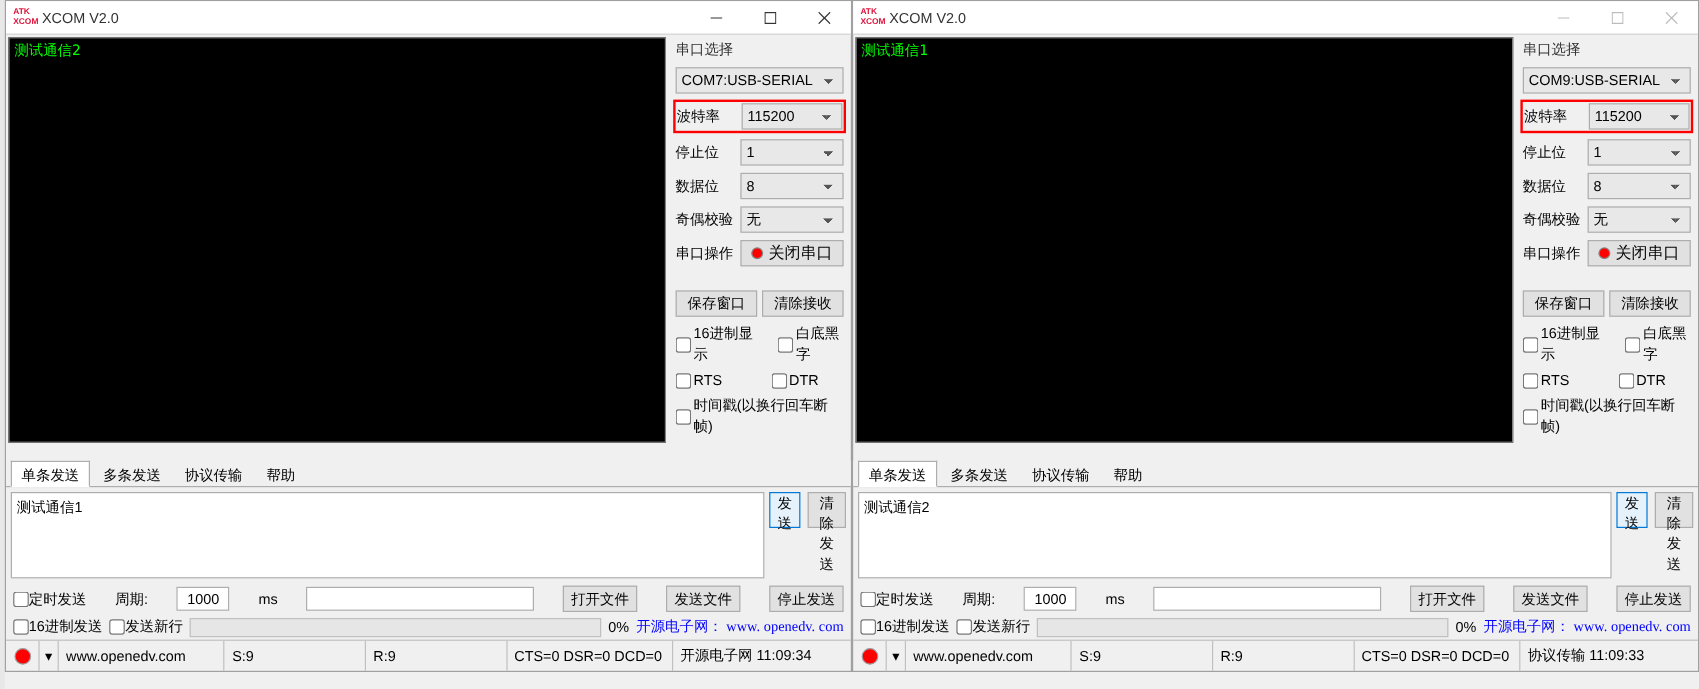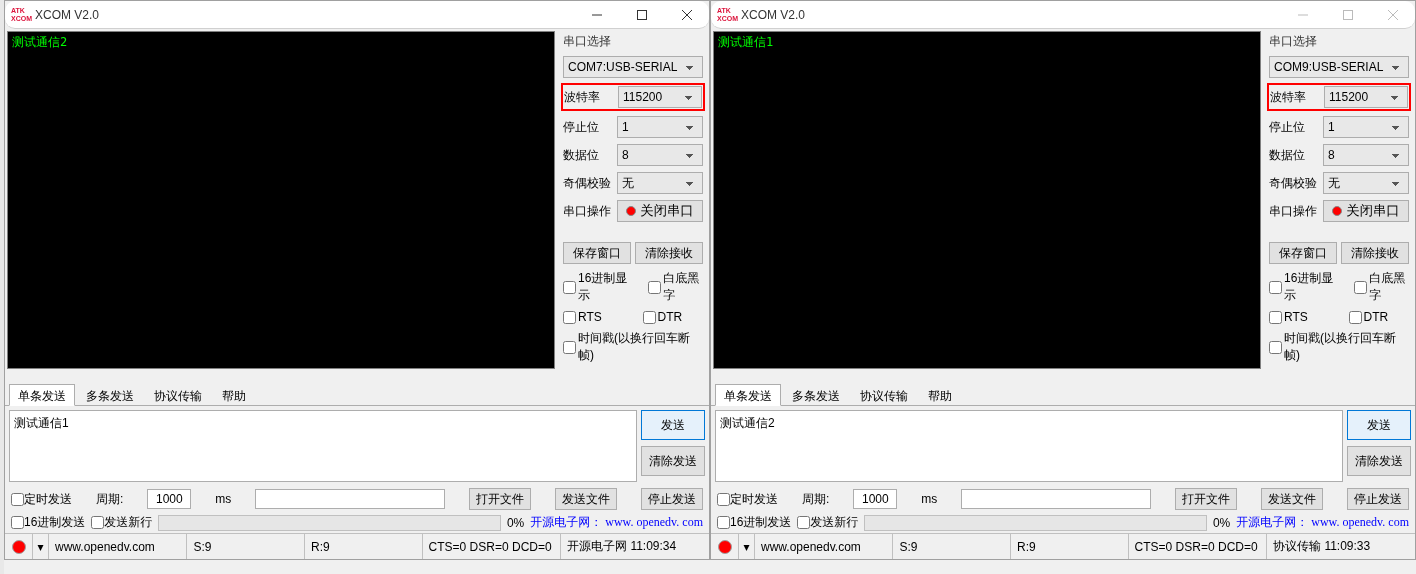--- a/index.html
+++ b/index.html
@@ -20,21 +20,20 @@
   flex-direction: column;
 }
 .left-gutter { width: 4px; background: #e8e8e8; }
 .titlebar {
   height: 28px;
   background: #ffffff;
   border-bottom: 1px solid #d0d0d0;
   display: flex;
   align-items: center;
   padding-left: 6px;
-  border-radius: 10px;
 }
 .titlebar .logo {
   width: 18px; height: 16px;
   display: flex; flex-direction: column;
   font-size: 7px; font-weight: bold; line-height: 8px;
   color: #dc143c;
   margin-right: 6px;
   font-family: Arial;
 }
 .titlebar .title { font-size: 12px; color: #333; }
@@ -138,21 +137,21 @@
 .send-textarea {
   flex: 1;
   height: 72px;
   background: #ffffff;
   border: 1px solid #adadad;
   font-size: 12px;
   padding: 4px;
   resize: none;
   font-family: inherit;
 }
-.send-btns { display: flex; flex-direction: column; gap: 6px; width: 64px; }
+.send-btns { display: flex; flex-direction: row; gap: 6px; width: 64px; }
 .send-btns .btn { height: 30px; }
 .send-btn-primary { background: #e5f1fb; border: 1px solid #0078d7; }
 .options-row {
   display: flex;
   align-items: center;
   padding: 2px 6px;
   gap: 24px;
 }
 .options-row .input-period {
   width: 44px; height: 20px;

